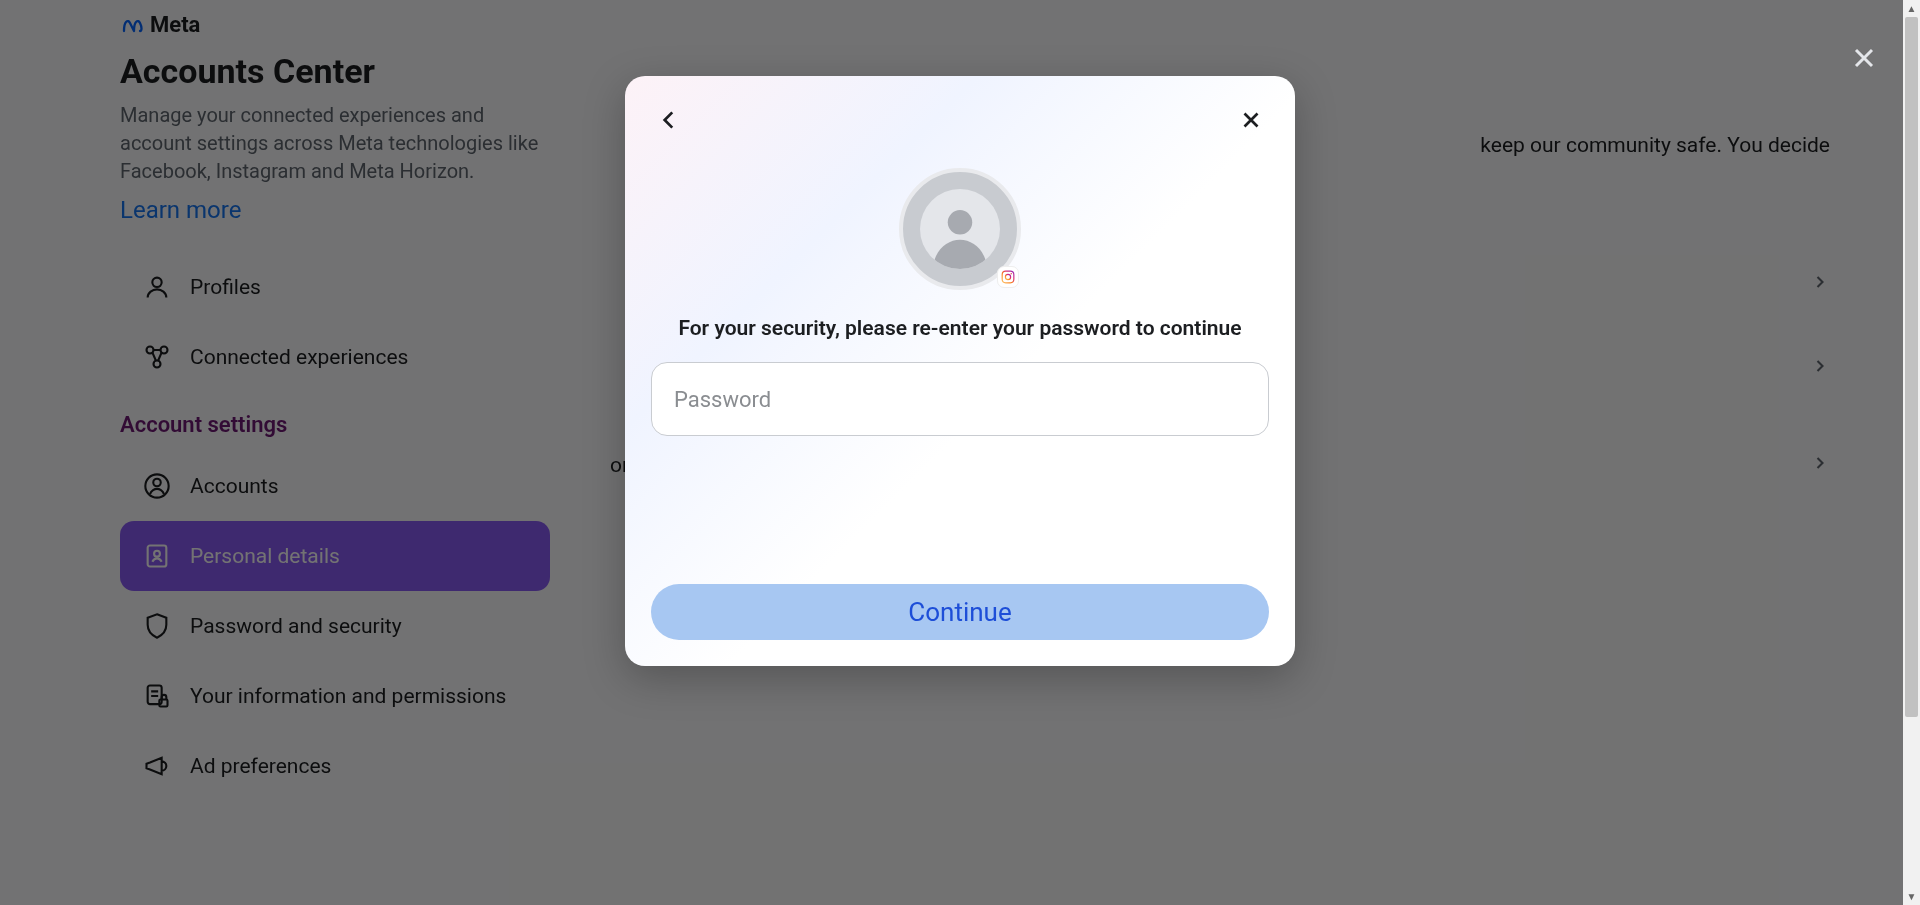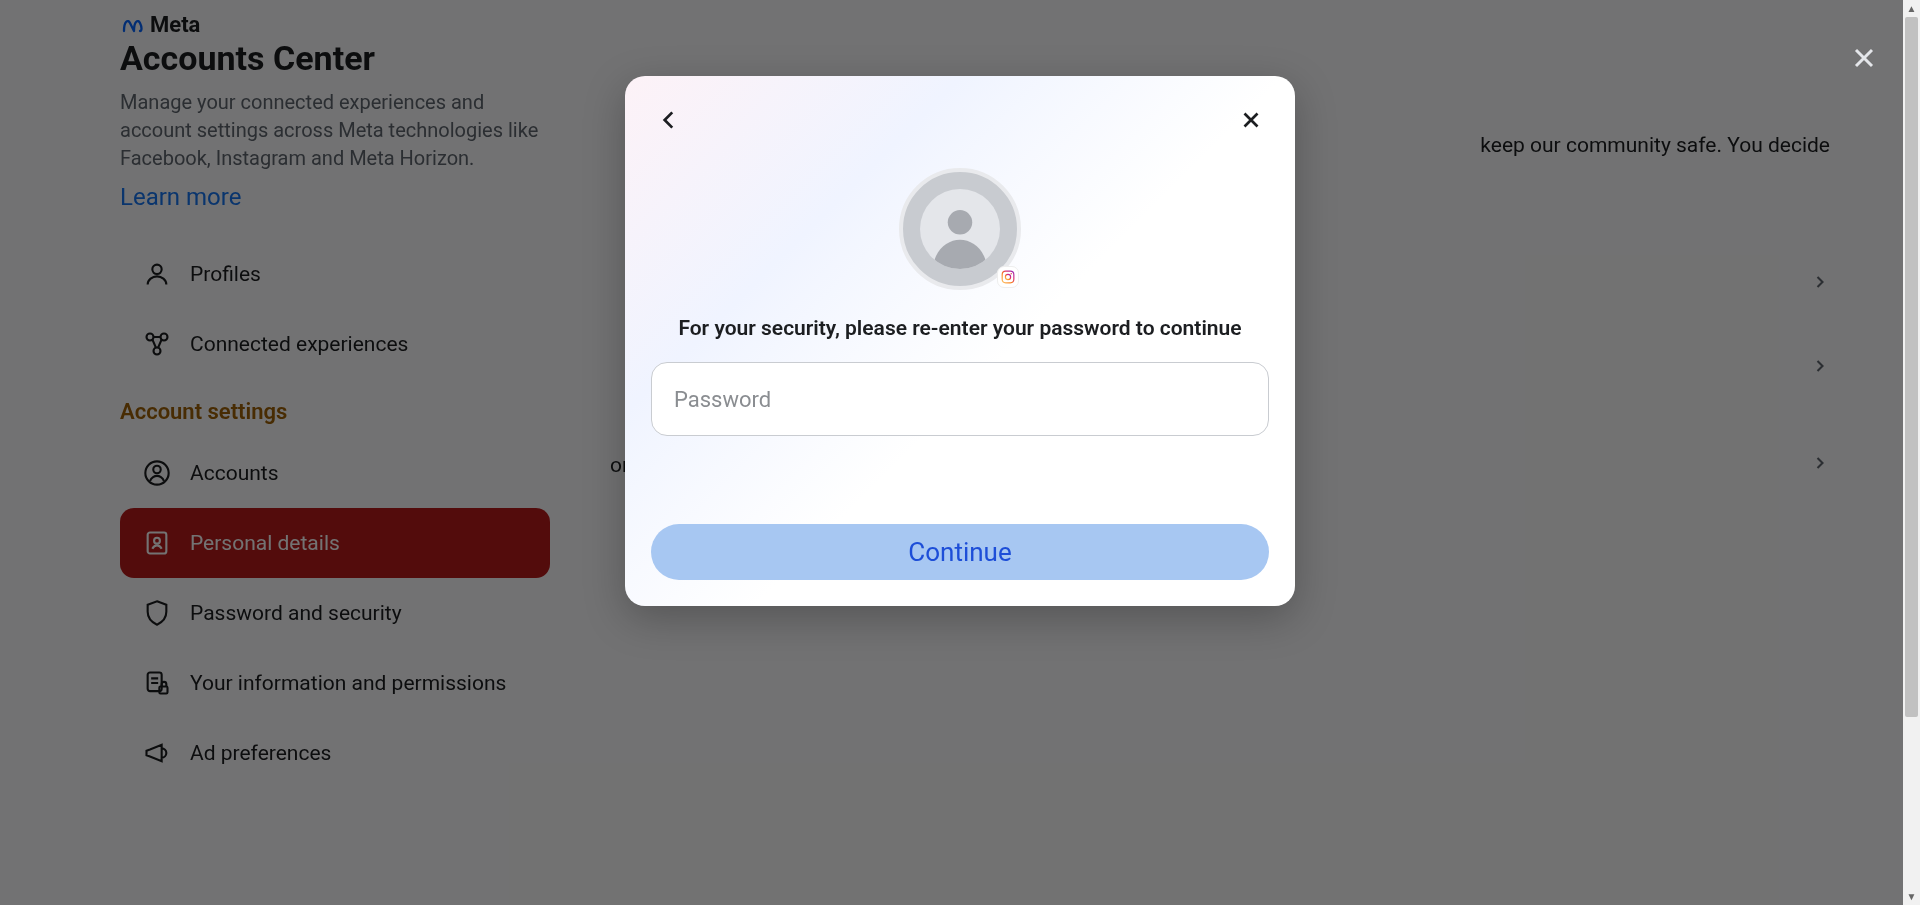--- a/index.html
+++ b/index.html
@@ -36,21 +36,21 @@
     }
     .sidebar {
       width: 440px;
       padding-top: 12px;
       padding-right: 10px;
     }
     .meta-brand {
       display: flex;
       align-items: center;
       gap: 6px;
-      margin-bottom: 1px;
+      margin-bottom: 14px;
     }
     .meta-brand svg { display:block; }
     .meta-brand-text {
       font-size: 22px;
       font-weight: 700;
       color: #1c1e21;
     }
     .ac-title {
       font-size: 34px;
       font-weight: 700;
@@ -75,35 +75,35 @@
       align-items: center;
       gap: 18px;
       padding: 20px 22px;
       border-radius: 14px;
       color: #1c1e21;
       font-size: 21px;
       font-weight: 400;
       cursor: pointer;
     }
     .nav-item.active {
-      background: #b91c1c;
+      background: #8b5cf6;
       color: #fff;
     }
     .nav-item .icon {
       width: 30px;
       height: 30px;
       display:flex;
       align-items:center;
       justify-content:center;
       flex-shrink:0;
     }
     .section-label {
       font-size: 22px;
       font-weight: 600;
-      color: #a16207;
+      color: #701a75;
       margin: 20px 0 14px 0;
     }
     .main {
       flex: 1;
       padding: 60px 60px 0 50px;
     }
     .main-text {
       font-size: 21px;
       color: #1c1e21;
       line-height: 1.5;
@@ -125,21 +125,21 @@
       z-index: 6;
     }
 
     
     .modal {
       position: absolute;
       left: 50%;
       top: 76px;
       transform: translateX(-50%);
       width: 670px;
-      height: 530px;
+      height: 590px;
       background: linear-gradient(135deg, #fdf2f7 0%, #f0f4ff 28%, #ffffff 55%);
       border-radius: 20px;
       box-shadow: 0 12px 40px rgba(0,0,0,0.25);
       z-index: 10;
       display: flex;
       flex-direction: column;
       padding: 26px;
     }
     .modal-top {
       display:flex;

